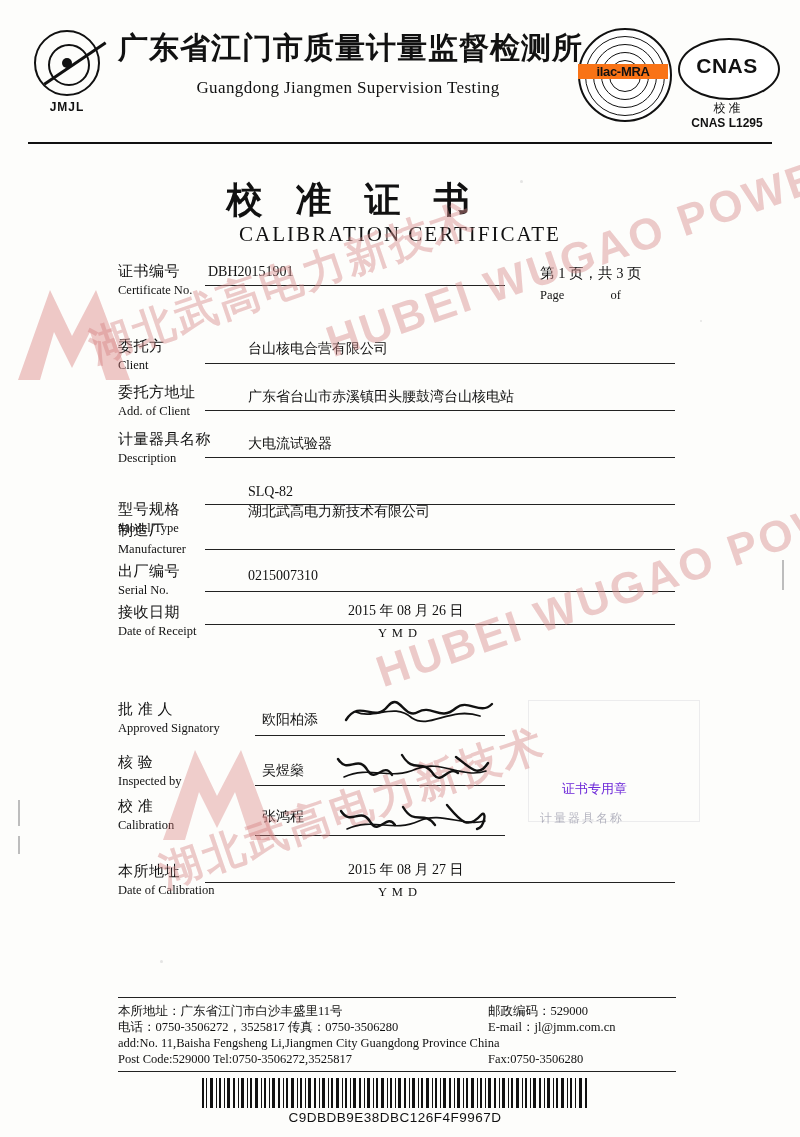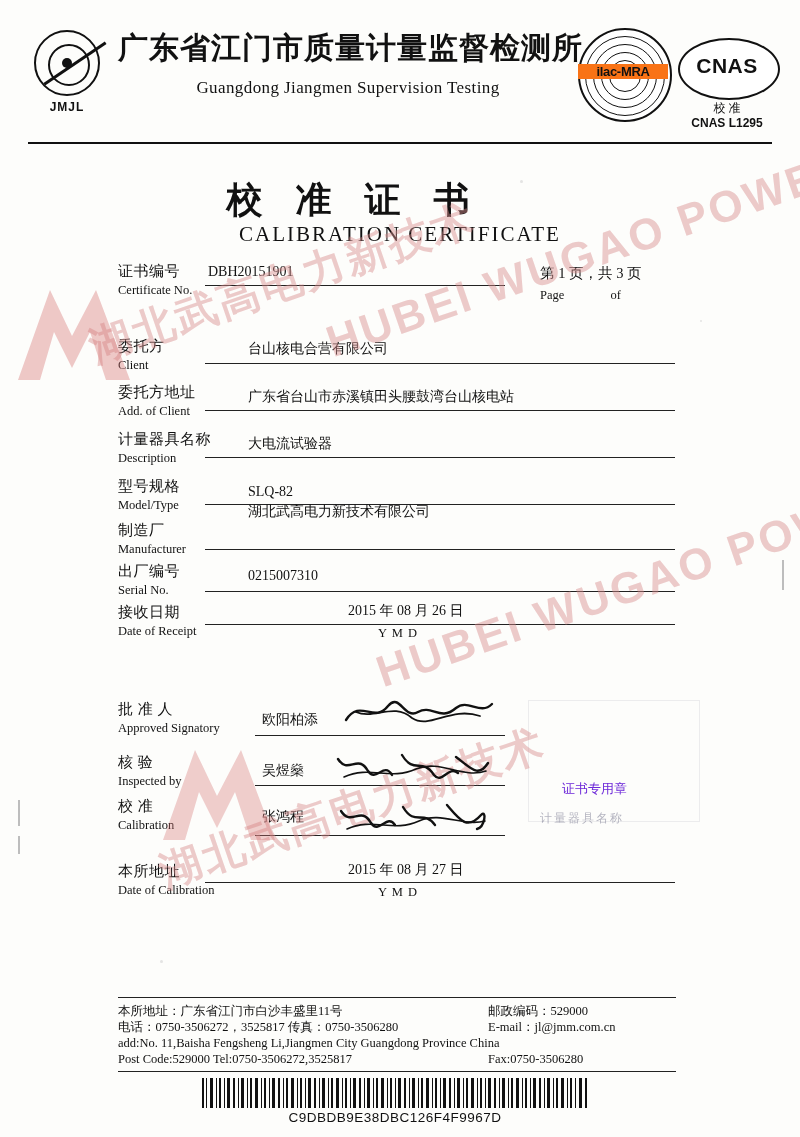--- a/index.html
+++ b/index.html
@@ -451,21 +451,21 @@
   <div class="value" style="left:248px; top:388px;">广东省台山市赤溪镇田头腰鼓湾台山核电站</div>
   <div class="rule" style="left:205px; top:410px; width:470px;"></div>
 
   <div class="field" style="left:118px; top:430px;">
     <div class="lbl-cn">计量器具名称</div>
     <div class="lbl-en">Description</div>
   </div>
   <div class="value" style="left:248px; top:435px;">大电流试验器</div>
   <div class="rule" style="left:205px; top:457px; width:470px;"></div>
 
-  <div class="field" style="left:118px; top:477px;">
+  <div class="field" style="left:118px; top:500px;">
     <div class="lbl-cn">型号规格</div>
     <div class="lbl-en">Model/Type</div>
   </div>
   <div class="value" style="left:248px; top:484px;">SLQ-82</div>
   <div class="rule" style="left:205px; top:504px; width:470px;"></div>
 
   <div class="field" style="left:118px; top:521px;">
     <div class="lbl-cn">制造厂</div>
     <div class="lbl-en">Manufacturer</div>
   </div>

